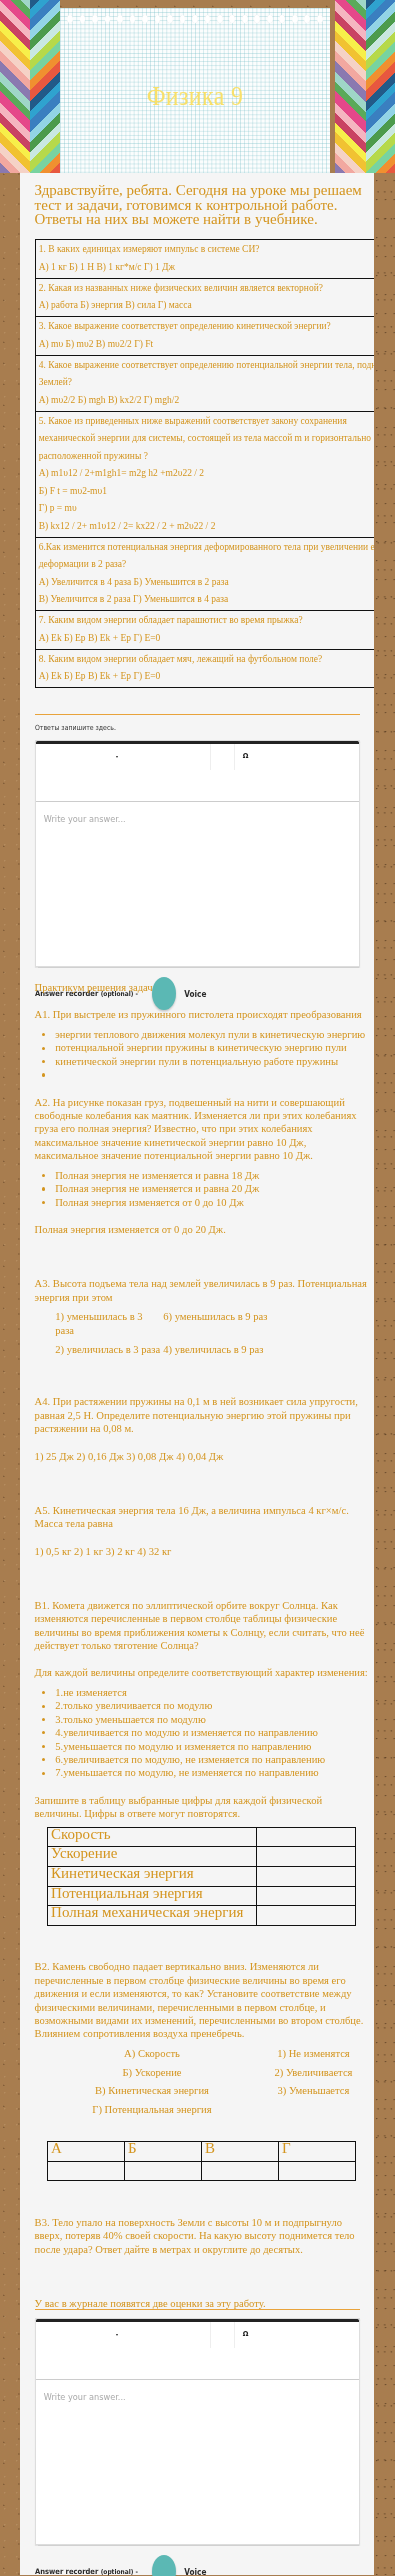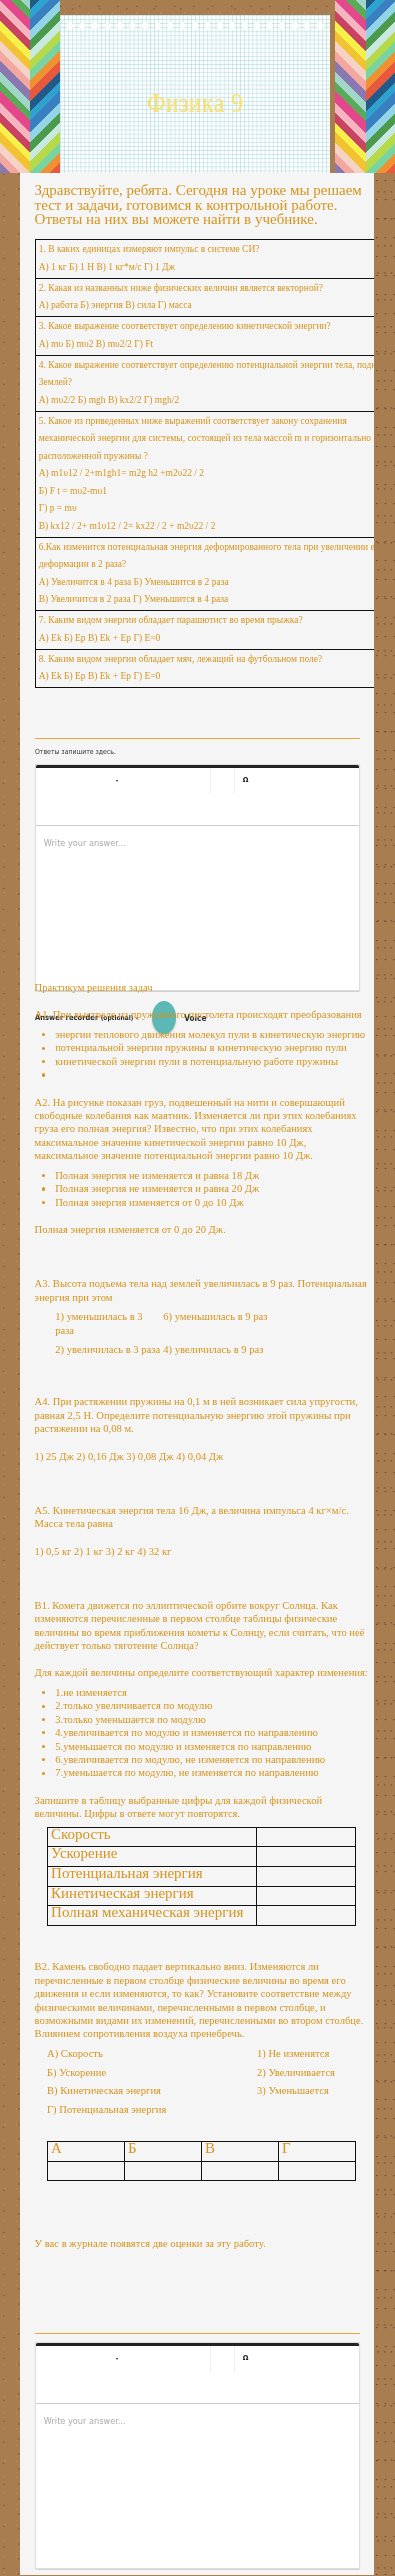--- a/index.html
+++ b/index.html
@@ -31,21 +31,21 @@
       #5aaa5a 58px 65px, #9fd6c8 65px 72px);
   }
   .chevron .half.b {
     right: 0;
     background: repeating-linear-gradient(-45deg,
       #e8583f 0 7.2px, #f09030 7.2px 14.4px, #78d3a0 14.4px 21.6px, #b6d94a 21.6px 29px,
       #c9e8e0 29px 36px, #4c9b4c 36px 43px, #92d4e6 43px 50px, #3a7fc0 50px 58px,
       #2fa2cf 58px 65px, #225a88 65px 72px);
   }
   .paper {
-    position: absolute; left: 60px; top: 15px; width: 270px; height: 173px;
+    position: absolute; left: 60px; top: 8px; width: 270px; height: 173px;
     background-color: #fbfdfd;
     background-image:
       linear-gradient(rgba(120,190,200,0.35) 0.5px, transparent 0.5px),
       linear-gradient(90deg, rgba(120,190,200,0.35) 0.5px, transparent 0.5px);
     background-size: 4.1px 4.1px;
   }
   .paper .holes { position: absolute; left: 7.2px; right: 7.2px; display: flex; justify-content: space-between; }
   .paper .holes.top { top: 7.2px; }
   .paper .holes.bottom { top: 166px; }
   .paper .holes span { width: 5.7px; height: 8.2px; border-radius: 50%; background: #ffffff; box-shadow: 0 0 0.5px rgba(0,0,0,0.12); }
@@ -73,21 +73,21 @@
     position: absolute; left: 374px; top: 173px; width: 21.6px; height: 2402px;
     background: #a87d4f;
     background-image:
       radial-gradient(circle at 30% 40%, rgba(50,30,12,0.55) 0 0.5px, transparent 1px),
       radial-gradient(circle at 60% 70%, rgba(50,30,12,0.4) 0 0.5px, transparent 1px);
     background-size: 8.8px 19px, 6.7px 27px;
     z-index: 5;
   }
 
   
-  .answer-block { position: absolute; left: 15px; width: 325px; margin-top: 24px; }
+  .answer-block { position: absolute; left: 15px; width: 325px; }
   .sep-line { height: 0.5px; background: #e8a33b; width: 325px; }
   .answer-prompt { font-family: "DejaVu Sans", sans-serif; font-size: 7.2px; color: #333; margin-top: 8.2px; transform: scaleX(0.86); transform-origin: left; }
   .editor { width: 325px; background: #fff; border: 0.5px solid #ddd; box-shadow: 0 0.5px 1px rgba(0,0,0,0.15); }
   .editor .topbar { height: 3.6px; background: #232323; border-radius: 1.5px 1.5px 0 0; }
   .editor .toolbar { height: 58px; display: flex; border-bottom: 1px solid #ccc; position: relative; }
   .toolbar .format-select { width: 175px; height: 26px; border-right: 0.5px solid #eee; position: relative; cursor: pointer; }
   .toolbar .format-select .caret { position: absolute; left: 80px; top: 11.3px; width: 0; height: 0; border-left: 1.8px solid transparent; border-right: 1.8px solid transparent; border-top: 2.1px solid #222; }
   .toolbar .blank-btn { width: 24px; height: 26px; border-right: 0.5px solid #eee; }
   .toolbar .omega { width: 31px; height: 26px; font-family: "DejaVu Sans", sans-serif; font-weight: bold; font-size: 6.7px; color: #222; padding: 7.7px 0 0 8.2px; cursor: pointer; }
   .editor textarea {
@@ -101,21 +101,21 @@
   .recorder .voice-btn { width: 24px; height: 33px; border-radius: 50%; background: #5bb8b4; box-shadow: 0 1.5px 2.1px rgba(0,0,0,0.2); margin-left: -3.1px; cursor: pointer; }
   .recorder .voice-label { font-family: "DejaVu Sans", sans-serif; font-weight: bold; font-size: 8.2px; color: #2a2a2a; margin-left: 7.2px; transform: scaleX(0.9); }
 
   
   .practice { position: absolute; left: 15px; width: 335px; color: #d4951f; font-size: 10.6px; line-height: 13.4px; }
   .practice p { margin-bottom: 6.2px; margin-top: 14px; }
   .practice ul { list-style: none; margin: 0 0 6.2px 0; }
   .practice li { position: relative; padding-left: 20.6px; line-height: 13.4px; }
   .practice li::before { content: ""; position: absolute; left: 7.2px; top: 5.2px; width: 3.1px; height: 3.1px; border-radius: 50%; background: #d4951f; }
   .options-2col { display: grid; grid-template-columns: 108px 124px; row-gap: 6.2px; padding-left: 20.6px; margin-bottom: 4.1px; }
-  .match-cols { display: grid; grid-template-columns: 210px 113px; row-gap: 5.2px; padding-left: 12.4px; }
+  .match-cols { display: grid; grid-template-columns: 210px 113px; row-gap: 5.2px; padding-left: 12.4px; text-align: center; }
   .grid-table { border-collapse: collapse; margin-left: 12.4px; }
   .grid-table td { border: 1px solid #111; color: #d4951f; font-size: 15px; vertical-align: top; padding: 0 3.1px; height: 19.6px; }
   .spacer { height: 11.3px; }
 </style>
 </head>
 <body>
 
 <div class="banner">
   <div class="chevron left">
     <div class="half a"></div>
@@ -315,25 +315,25 @@
       <tbody>
           <tr>
             <td style="width:209px;">Скорость</td>
             <td></td>
           </tr>
       <tr>
             <td>Ускорение</td>
             <td></td>
           </tr>
       <tr>
-            <td>Потенциальная энергия</td>
+            <td>Кинетическая энергия</td>
             <td></td>
           </tr>
       <tr>
-            <td>Кинетическая энергия</td>
+            <td>Потенциальная энергия</td>
             <td></td>
           </tr>
       <tr>
             <td>Полная механическая энергия</td>
             <td></td>
           </tr>
     </tbody>
       </table>
 
     <div class="spacer" style="height:20.6px;"></div>
@@ -360,20 +360,21 @@
       <tr>
         <td></td>
         <td></td>
         <td></td>
         <td></td>
       </tr>
     </tbody>
       </table>
 
     <div class="spacer" style="height:20.6px;"></div>
+    <p>В3. Тело упало на поверхность Земли с высоты 10 м и подпрыгнуло вверх, потеряв 40% своей скорости. На какую высоту поднимется тело после удара? Ответ дайте в метрах и округлите до десятых.</p>
 
     <div class="spacer" style="height:20.6px;"></div>
     <p>У вас в журнале появятся две оценки за эту работу.</p>
   </div>
 
   <div class="answer-block" style="top:2136px;">
     <div class="sep-line"></div>
     <div class="editor" style="margin-top:8.2px;">
       <div class="topbar"></div>
       <div class="toolbar">

